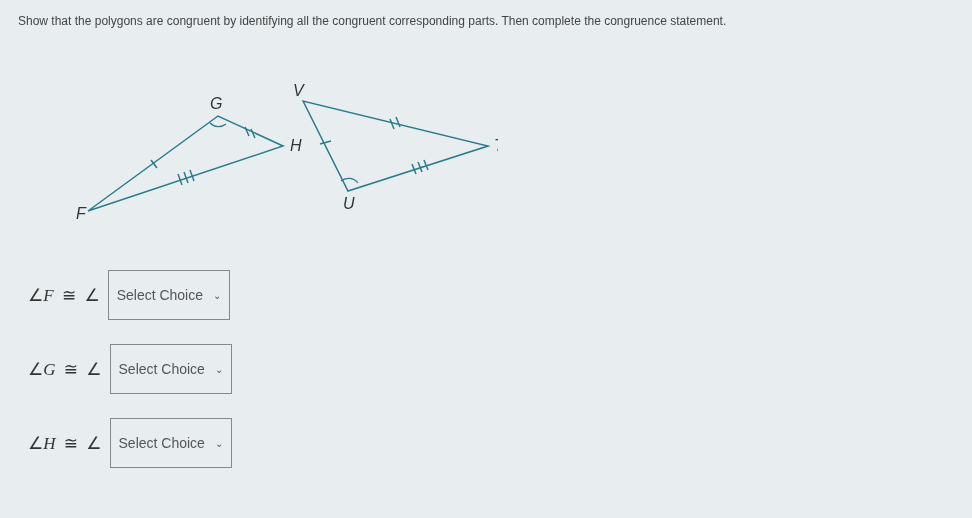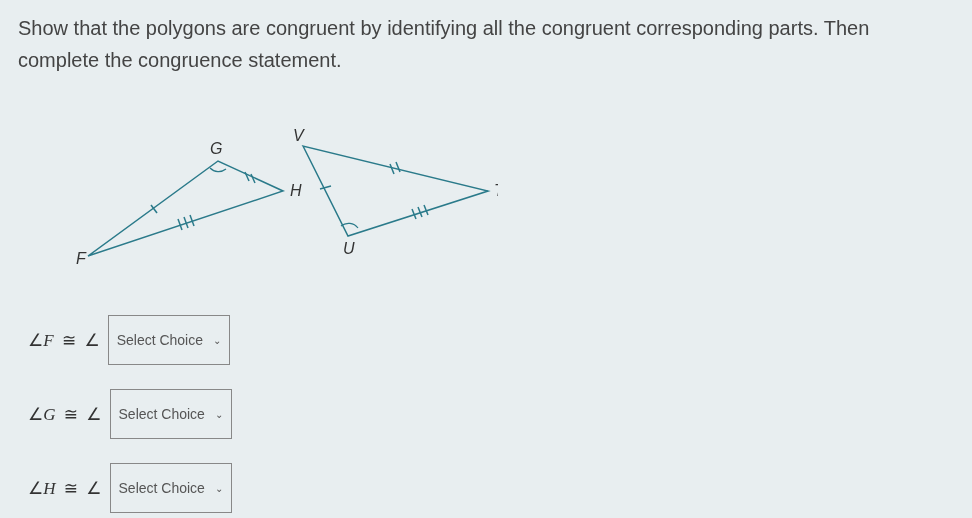--- a/index.html
+++ b/index.html
@@ -7,21 +7,21 @@
       width: 972px;
       height: 518px;
       font-family: Arial, sans-serif;
       background: #e8eef0;
       padding: 12px 18px;
       color: #333;
       position: relative;
       overflow: hidden;
     }
     .question-text {
-      font-size: 20px;
+      font-size: 12px;
       line-height: 1.6;
       color: #444;
       margin-bottom: 30px;
     }
     .diagram {
       margin-left: 40px;
       margin-bottom: 25px;
     }
     .answers {
       margin-left: 10px;

